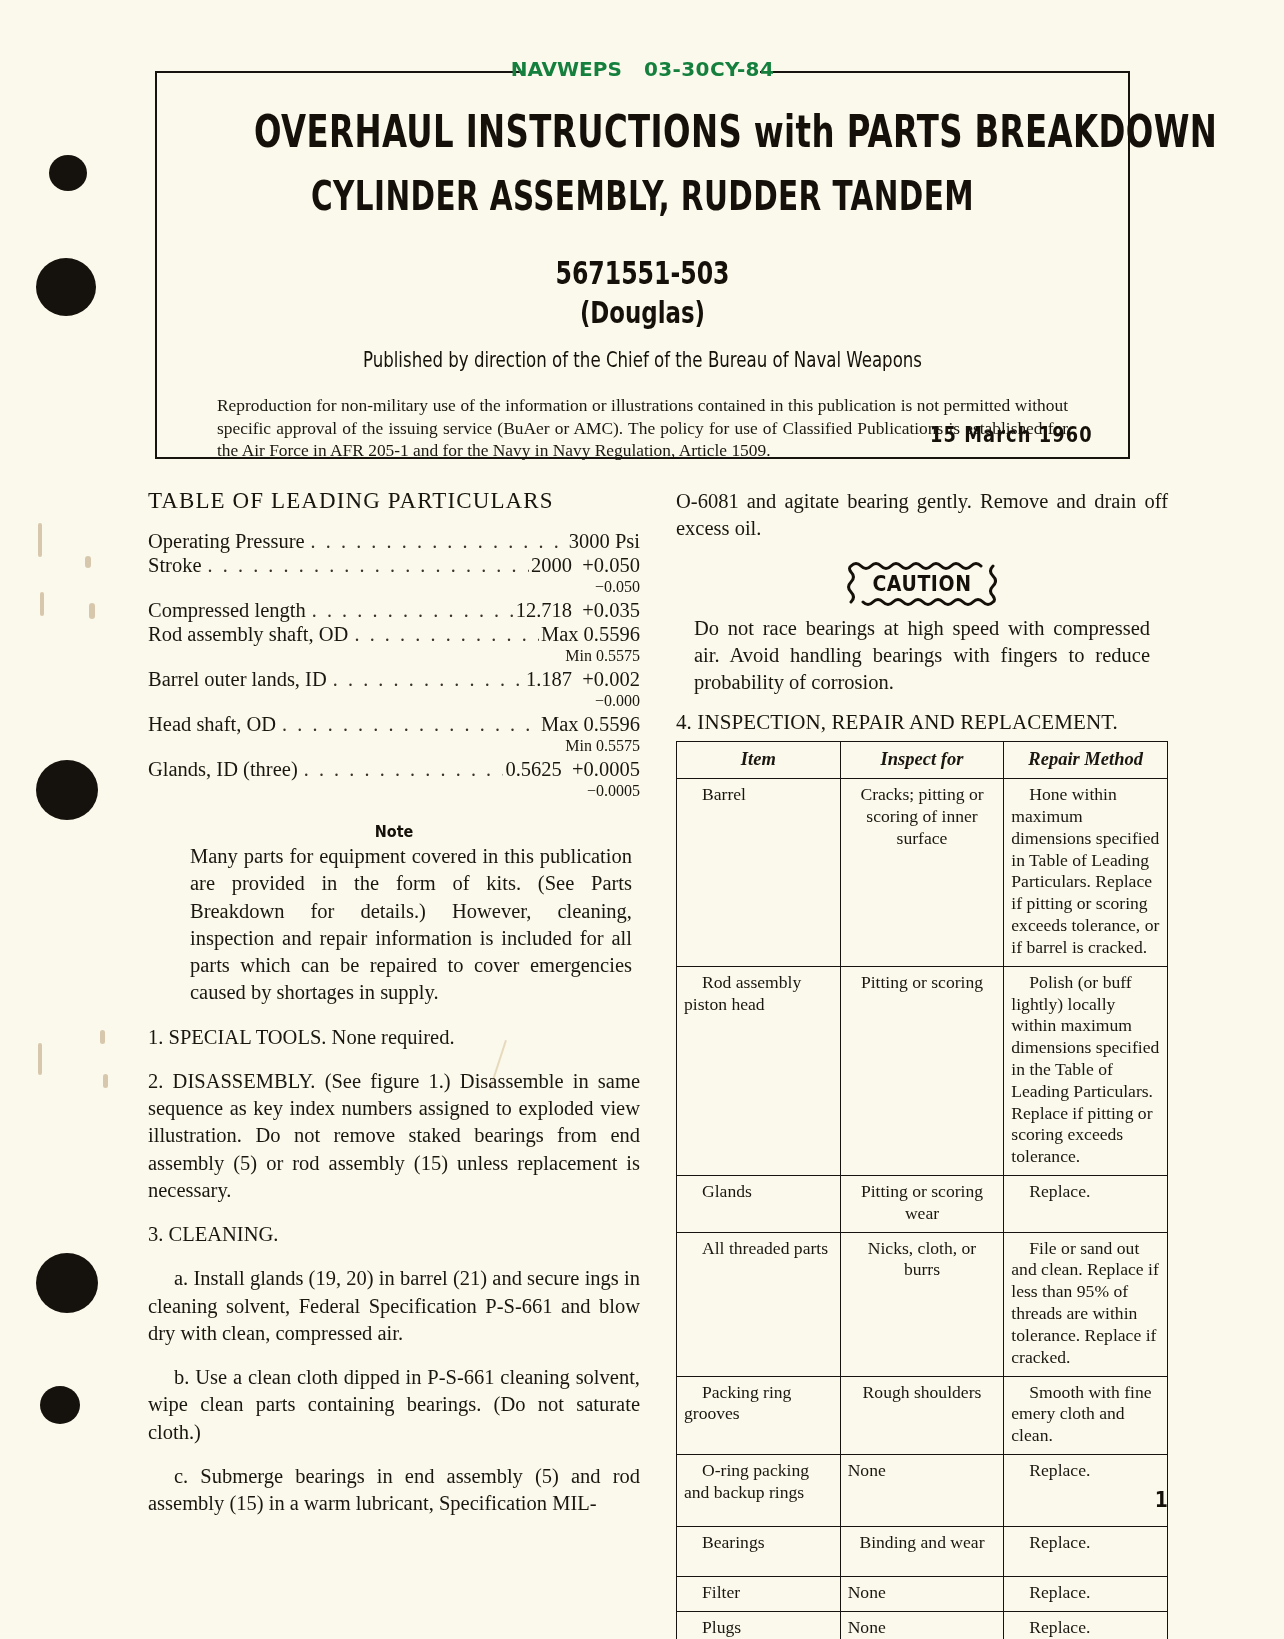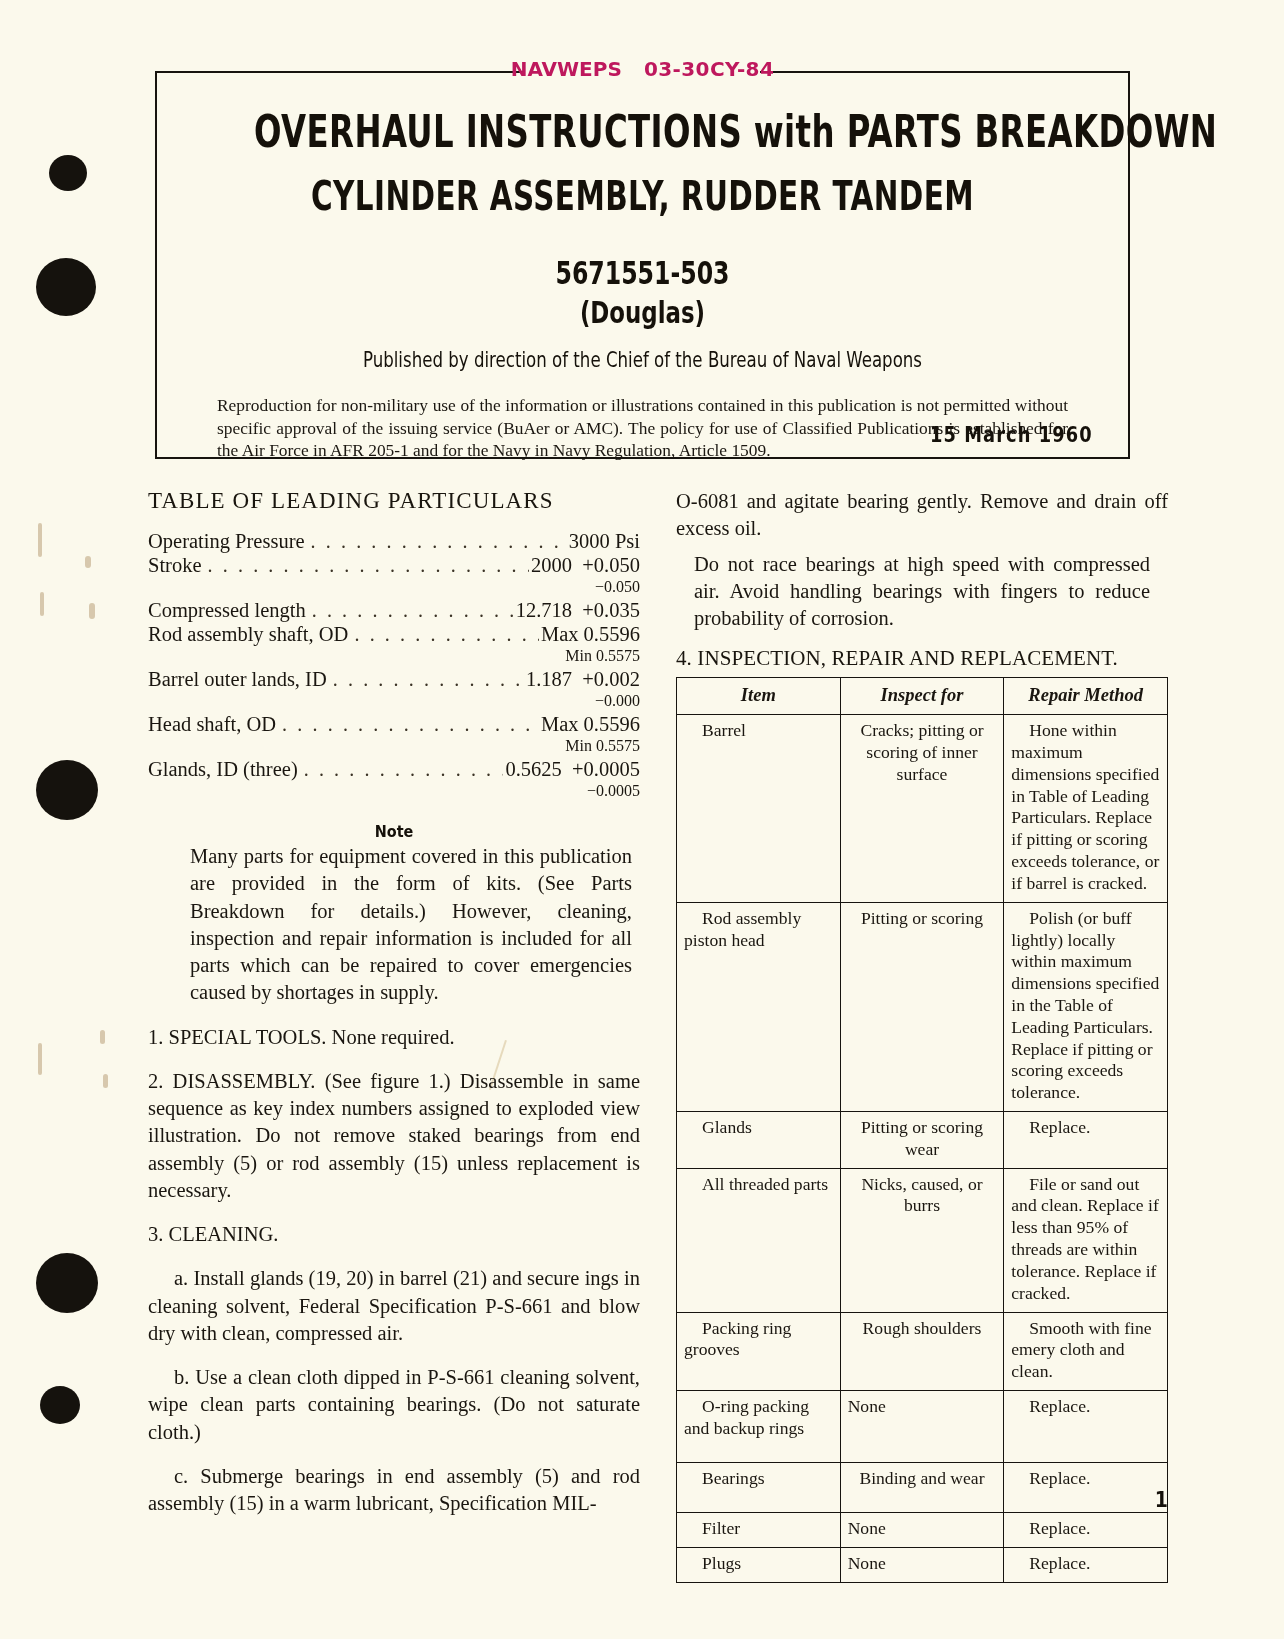--- a/index.html
+++ b/index.html
@@ -52,21 +52,21 @@
   .doc-rule-right { right: 0;   width: 370px; }
   .doc-number {
     position: absolute;
     left: 0; right: 0;
     top: -3px;
     text-align: center;
     font-family: "DejaVu Sans", sans-serif;
     font-weight: bold;
     font-size: 20px;
     letter-spacing: .4px;
-    color: #be185d;
+    color: #15803d;
     white-space: nowrap;
   }
   .doc-number .np { letter-spacing: 0px; }
   
   #title-box {
     position: absolute;
     left: 155px;
     top: 71px;
     width: 975px;
     height: 388px;
@@ -406,20 +406,31 @@
     <div class="para noind">3. CLEANING.</div>
     <div class="para indent">a. Install glands (19, 20) in barrel (21) and secure ings in cleaning solvent, Federal Specification P-S-661 and blow dry with clean, compressed air.</div>
     <div class="para indent">b. Use a clean cloth dipped in P-S-661 cleaning solvent, wipe clean parts containing bearings. (Do not saturate cloth.)</div>
     <div class="para indent">c. Submerge bearings in end assembly (5) and rod assembly (15) in a warm lubricant, Specification MIL-</div>
   </div>
 
   <div id="col-right">
 
     <div class="rpara">O-6081 and agitate bearing gently. Remove and drain off excess oil.</div>
 
+    <div class="caution-wrap">
+      <div class="caution-box">
+        <svg width="150" height="46" viewBox="0 0 150 46" aria-hidden="true">
+          <path d="M4,5 q5,-5 10,0 q5,5 10,0 q5,-5 10,0 q5,5 10,0 q5,-5 10,0 q5,5 10,0 q5,-5 10,0 q5,5 10,0 q5,-5 10,0 q5,5 10,0 q5,-5 10,0 q5,5 10,0 q5,-5 10,0
+                   M146,5 q-5,5 0,10 q5,5 0,10 q-5,5 0,10 q3,4 0,6
+                   M146,41 q-5,5 -10,0 q-5,-5 -10,0 q-5,5 -10,0 q-5,-5 -10,0 q-5,5 -10,0 q-5,-5 -10,0 q-5,5 -10,0 q-5,-5 -10,0 q-5,5 -10,0 q-5,-5 -10,0 q-5,5 -10,0 q-5,-5 -10,0 q-5,5 -10,0
+                   M4,41 q5,-5 0,-10 q-5,-5 0,-10 q5,-5 0,-10 q-3,-4 0,-6" fill="none" stroke="#15110a" stroke-width="3" stroke-linecap="round"></path>
+        </svg>
+        <div class="caution-text">CAUTION</div>
+      </div>
+    </div>
 
     <div class="caution-body">Do not race bearings at high speed with compressed air. Avoid handling bearings with fingers to reduce probability of corrosion.</div>
 
     <div class="sect-head">4. INSPECTION, REPAIR AND REPLACEMENT.</div>
 
     <table class="insp">
       <thead>
         <tr>
           <th class="c-item">Item</th>
           <th class="c-insp">Inspect for</th>
@@ -437,21 +448,21 @@
           <td class="c-insp"><span class="hang-c">Pitting or scoring</span></td>
           <td class="c-rep"><span class="hang">Polish (or buff lightly) locally within maximum dimensions specified in the Table of Leading Particulars. Replace if pitting or scoring exceeds tolerance.</span></td>
         </tr>
         <tr style="height:50px;">
           <td class="c-item"><span class="hang">Glands</span></td>
           <td class="c-insp"><span class="hang-c">Pitting or scoring wear</span></td>
           <td class="c-rep"><span class="hang">Replace.</span></td>
         </tr>
         <tr style="height:112px;">
           <td class="c-item"><span class="hang">All threaded parts</span></td>
-          <td class="c-insp"><span class="hang-c">Nicks, caused, or burrs</span></td>
+          <td class="c-insp"><span class="hang-c">Nicks, cloth, or burrs</span></td>
           <td class="c-rep"><span class="hang">File or sand out and clean. Replace if less than 95% of threads are within tolerance. Replace if cracked.</span></td>
         </tr>
         <tr style="height:54px;">
           <td class="c-item"><span class="hang">Packing ring grooves</span></td>
           <td class="c-insp"><span class="hang-c">Rough shoulders</span></td>
           <td class="c-rep"><span class="hang">Smooth with fine emery cloth and clean.</span></td>
         </tr>
         <tr style="height:72px;">
           <td class="c-item"><span class="hang">O-ring packing and backup rings</span></td>
           <td class="c-insp" style="text-align:left;"><span>None</span></td>

